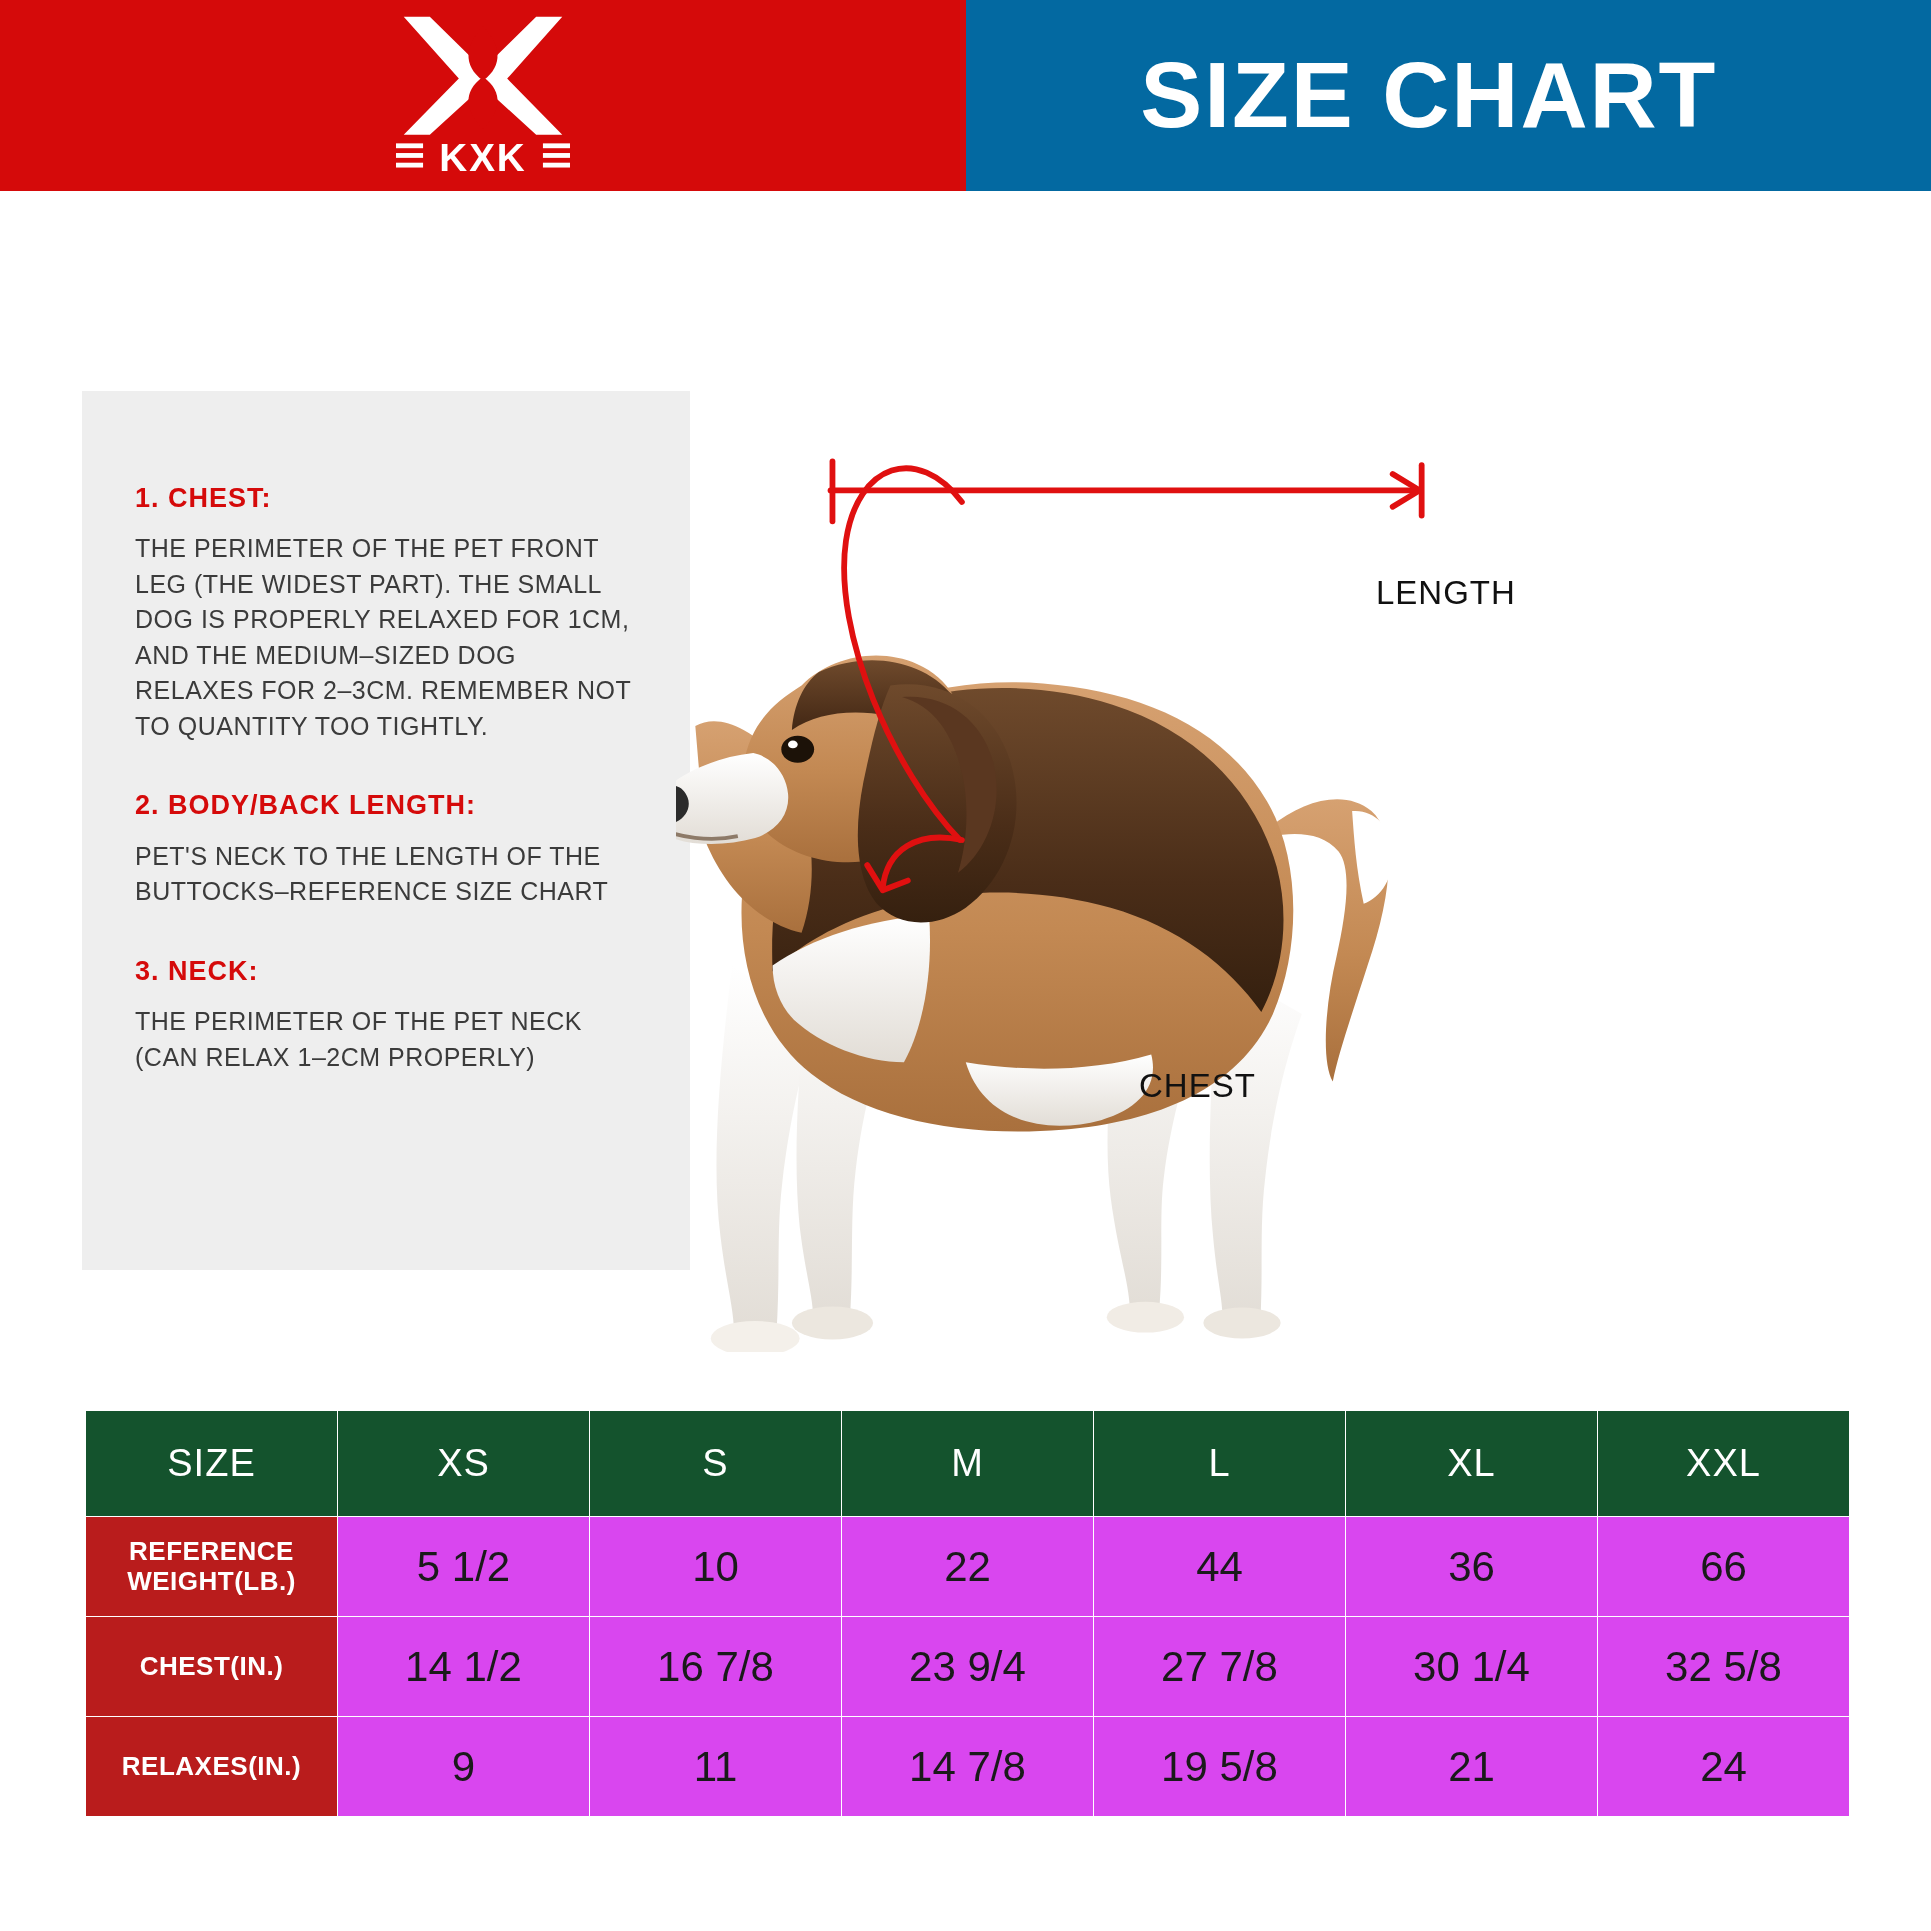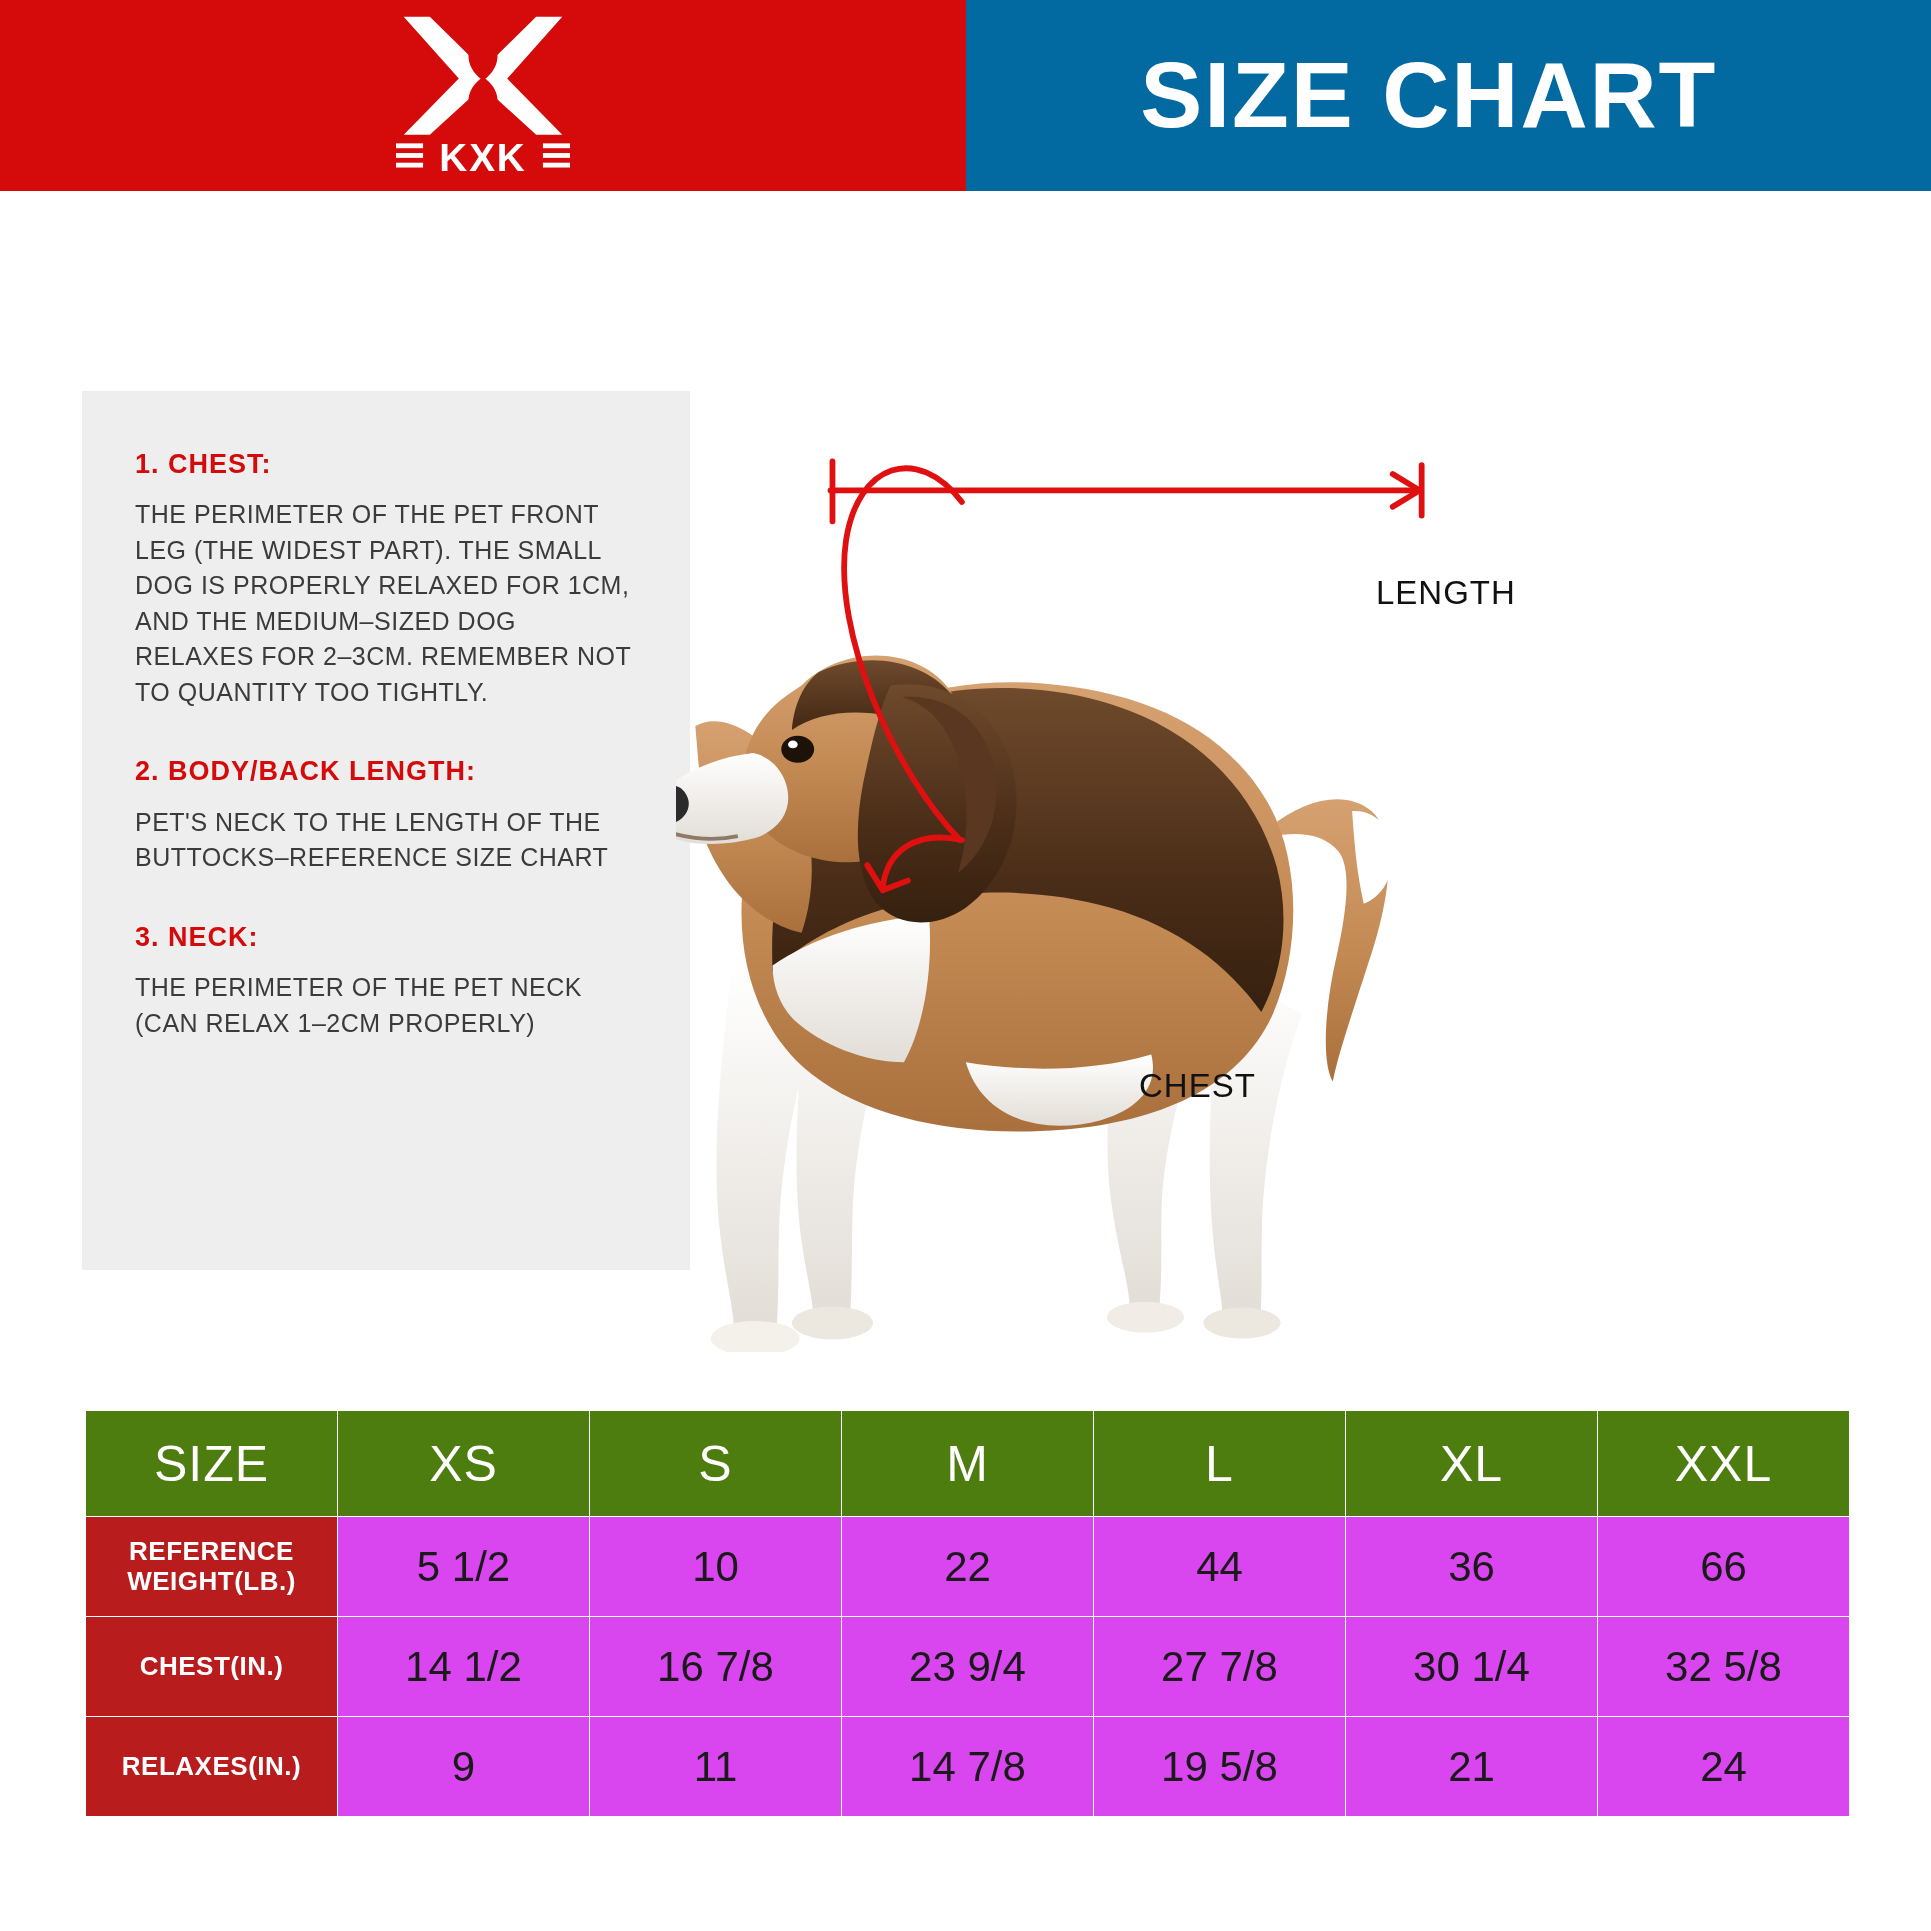--- a/index.html
+++ b/index.html
@@ -55,21 +55,21 @@
   }
 
   
   .info-panel {
     position: absolute;
     left: 82px; top: 391px;
     width: 608px; height: 879px;
     background: #eeeeee;
   }
   .info-inner {
-    padding: 58px 53px 0 53px;
+    padding: 92px 53px 0 53px;
   }
   .info-heading {
     color: #d50a0a;
     font-size: 27px;
     font-weight: bold;
     letter-spacing: 1px;
     margin: 0 0 17.4px 0;
     font-family: "Liberation Sans", sans-serif;
   }
   .info-body {
@@ -117,23 +117,23 @@
     border-collapse: collapse;
     width: 1765px;
     table-layout: fixed;
   }
   table.size-table th, table.size-table td {
     border: 1.9px solid #ffffff;
     text-align: center;
     font-family: "Liberation Sans", sans-serif;
   }
   .hdr-row th {
-    background: #4d7c0f;
+    background: #14532d;
     color: #ffffff;
-    font-size: 50px;
+    font-size: 38px;
     font-weight: normal;
     height: 106px;
     letter-spacing: 1px;
   }
   .row-label {
     background: #b91c1c;
     color: #ffffff;
     font-size: 26px;
     line-height: 1.15;
     font-weight: bold;

